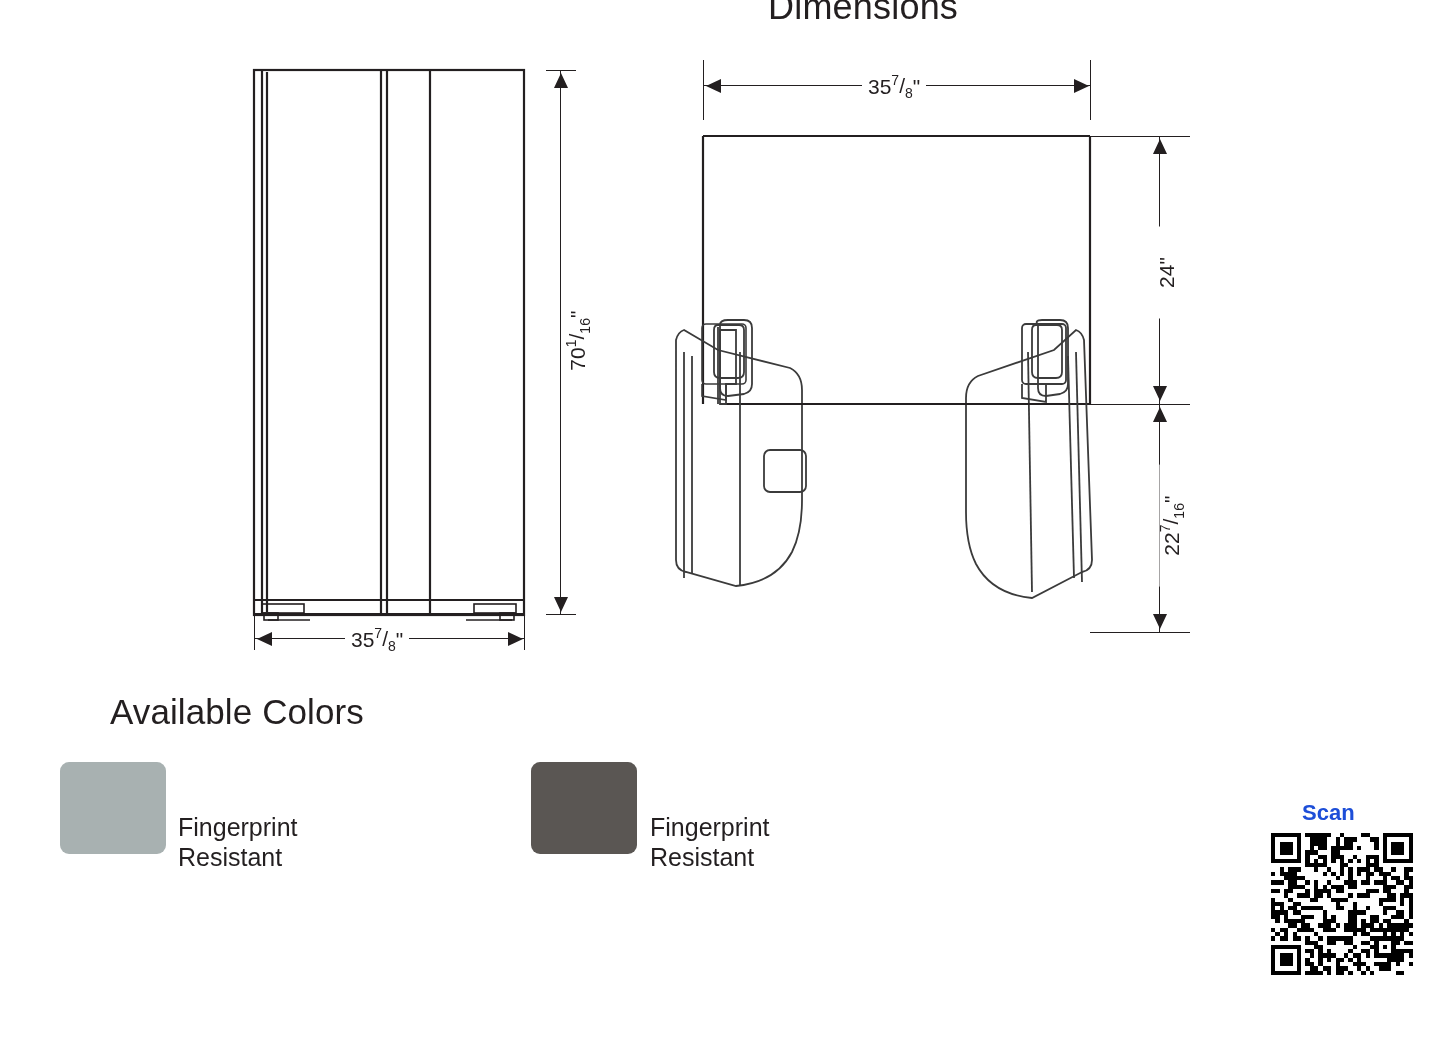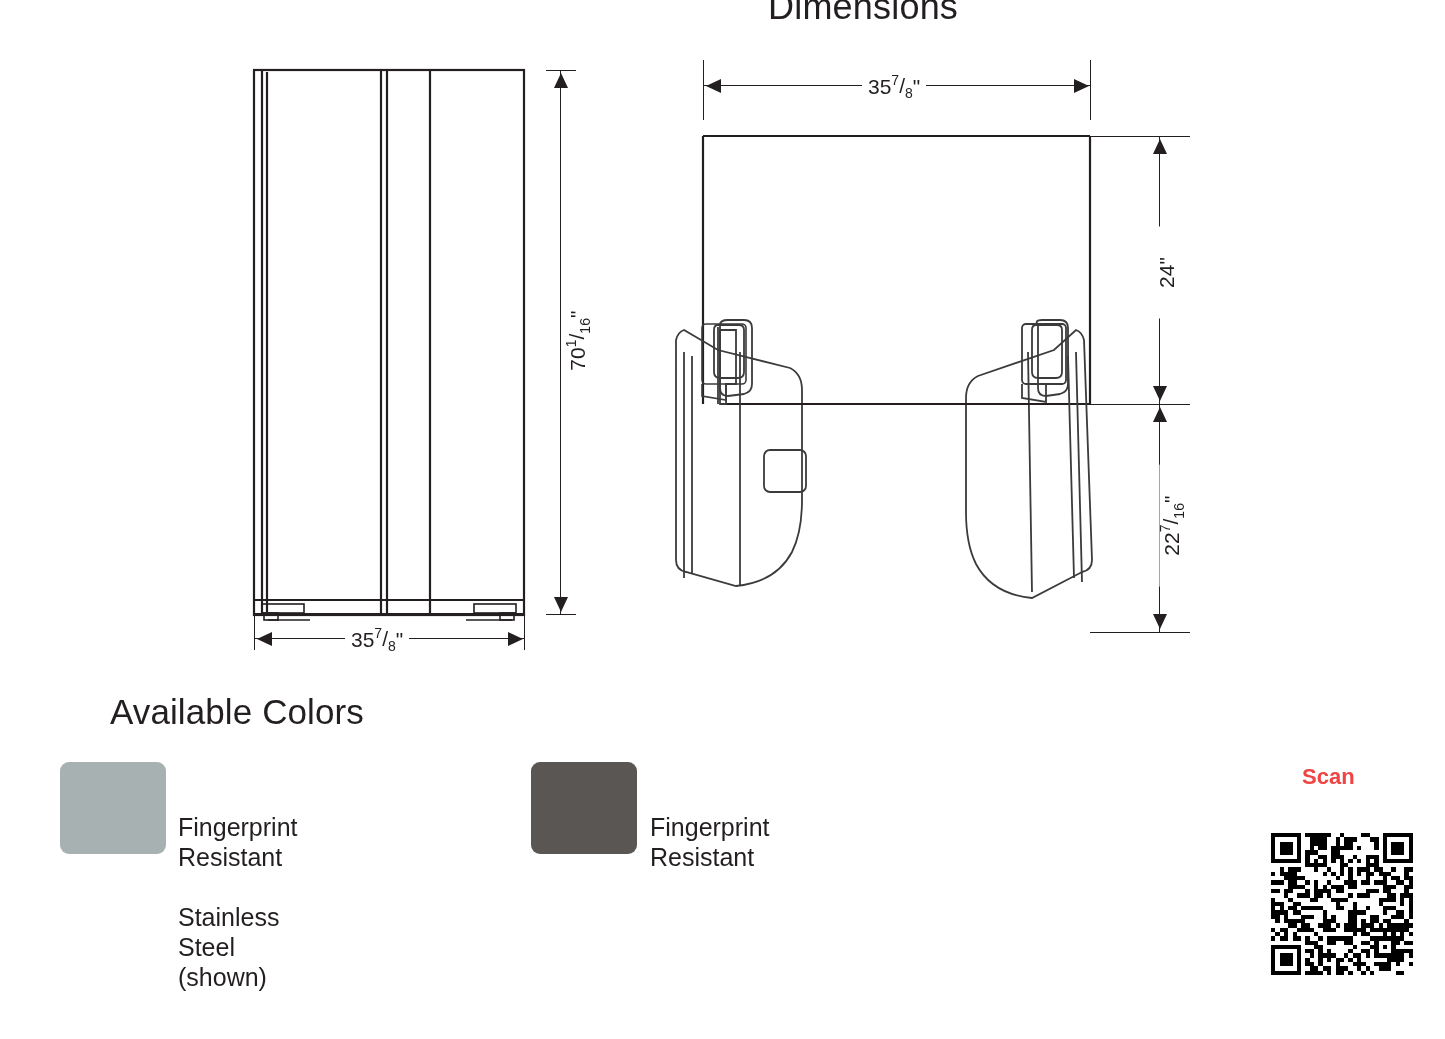--- a/index.html
+++ b/index.html
@@ -97,24 +97,24 @@
     font-size: 25px;
     line-height: 30px;
     color: #231f20;
     white-space: pre-line;
   }
 
   
   #scan-label {
     position: absolute;
     left: 1302px;
-    top: 764px;
+    top: 800px;
     font-size: 22px;
     font-weight: 700;
-    color: #ef4444;
+    color: #1d4ed8;
   }
   #qr-code {
     position: absolute;
     left: 1271px;
     top: 833px;
     width: 142px;
     height: 142px;
   }
 
   svg { display: block; }
@@ -264,21 +264,20 @@
     <div class="dim-label rot90" style="left:472px;top:512px;width:110px;text-align:center;">
       <span>22</span><span class="frac"><sup>7</sup>/<sub>16</sub></span><span>"</span>
     </div>
   </div>
 </div>
 
 <div style="position:absolute;left:0;top:0;">
   <div class="swatch" id="swatch-0" style="left: 60px; top: 762px; background: rgb(168, 177, 177);"></div>
   <div class="swatch-label" style="left:178px;top:782px;">
     <div>Fingerprint Resistant</div>
-    <div>Stainless Steel (shown)</div>
   </div>
 </div>
 
 <div style="position:absolute;left:0;top:0;">
   <div class="swatch" id="swatch-1" style="left: 531px; top: 762px; background: rgb(90, 86, 83);"></div>
   <div class="swatch-label" style="left:650px;top:782px;">
     <div>Fingerprint Resistant</div>
   </div>
 </div>
 

